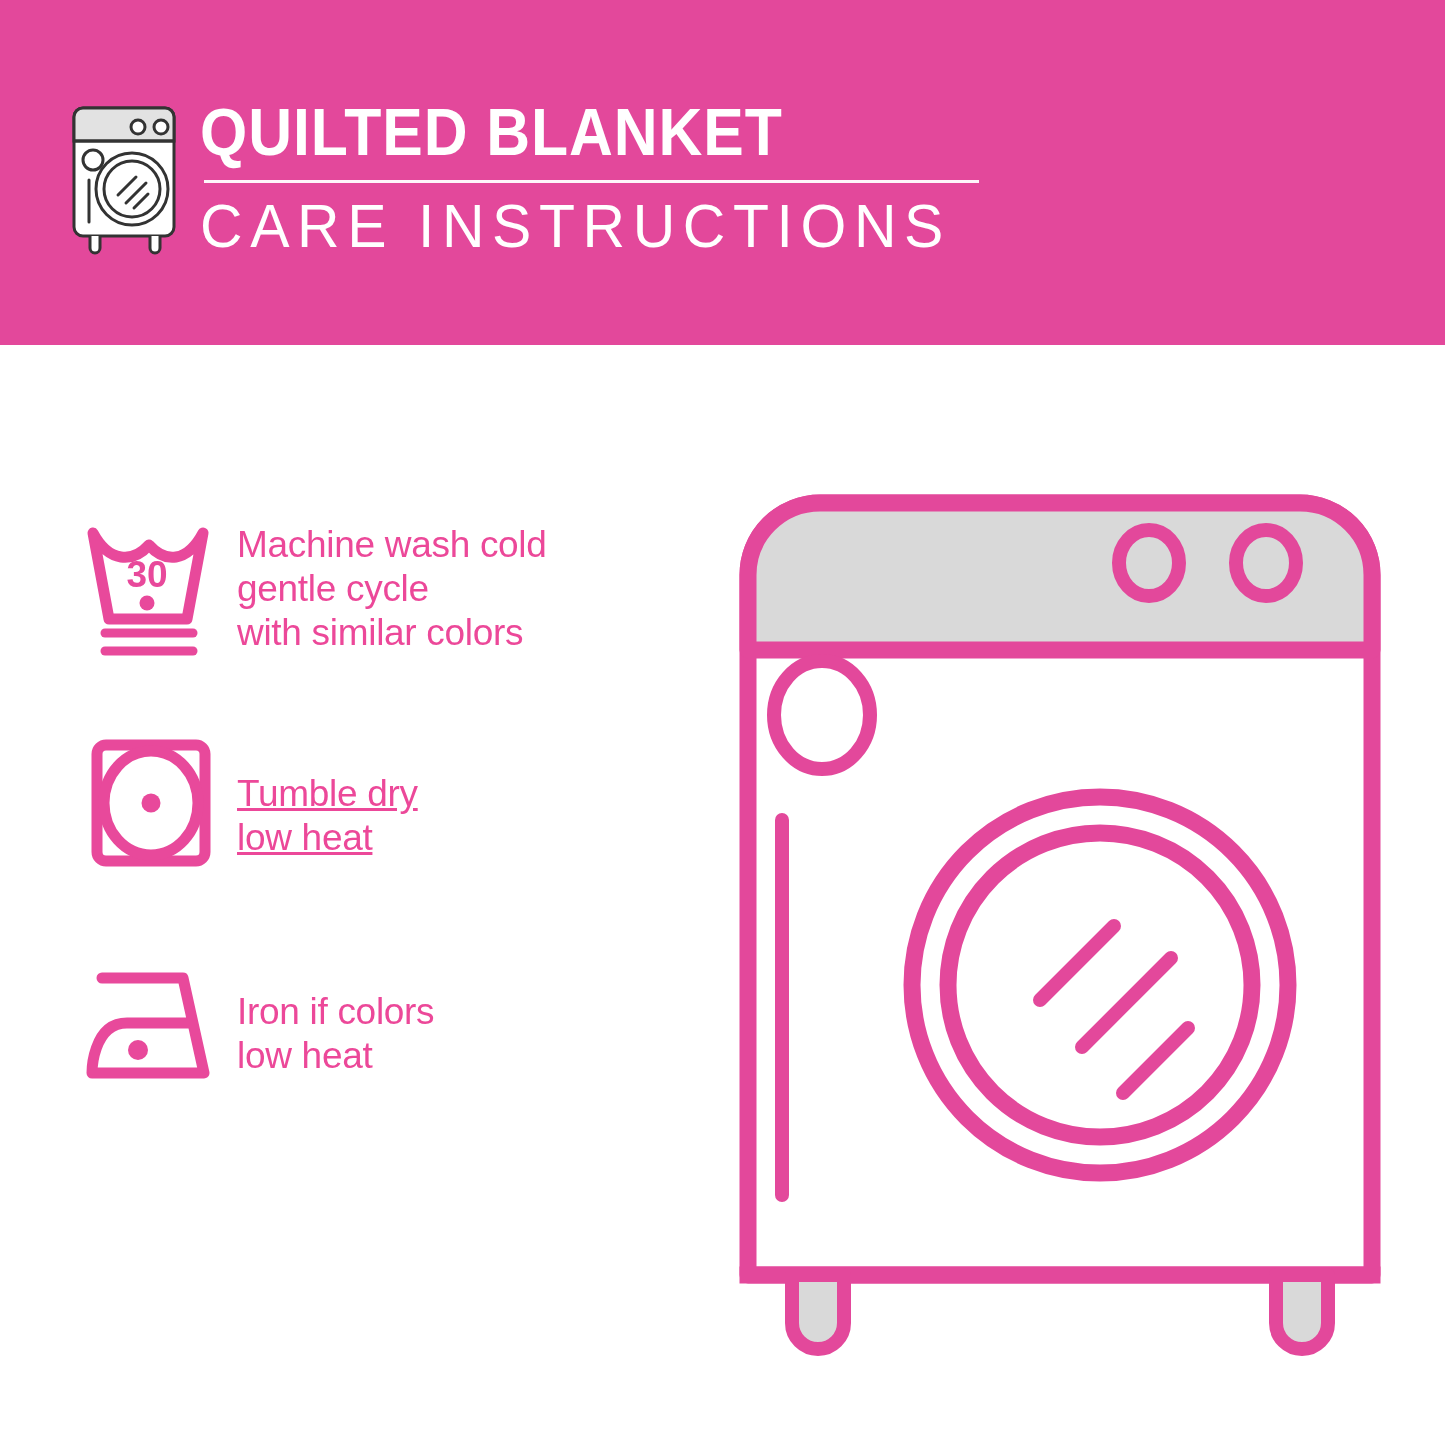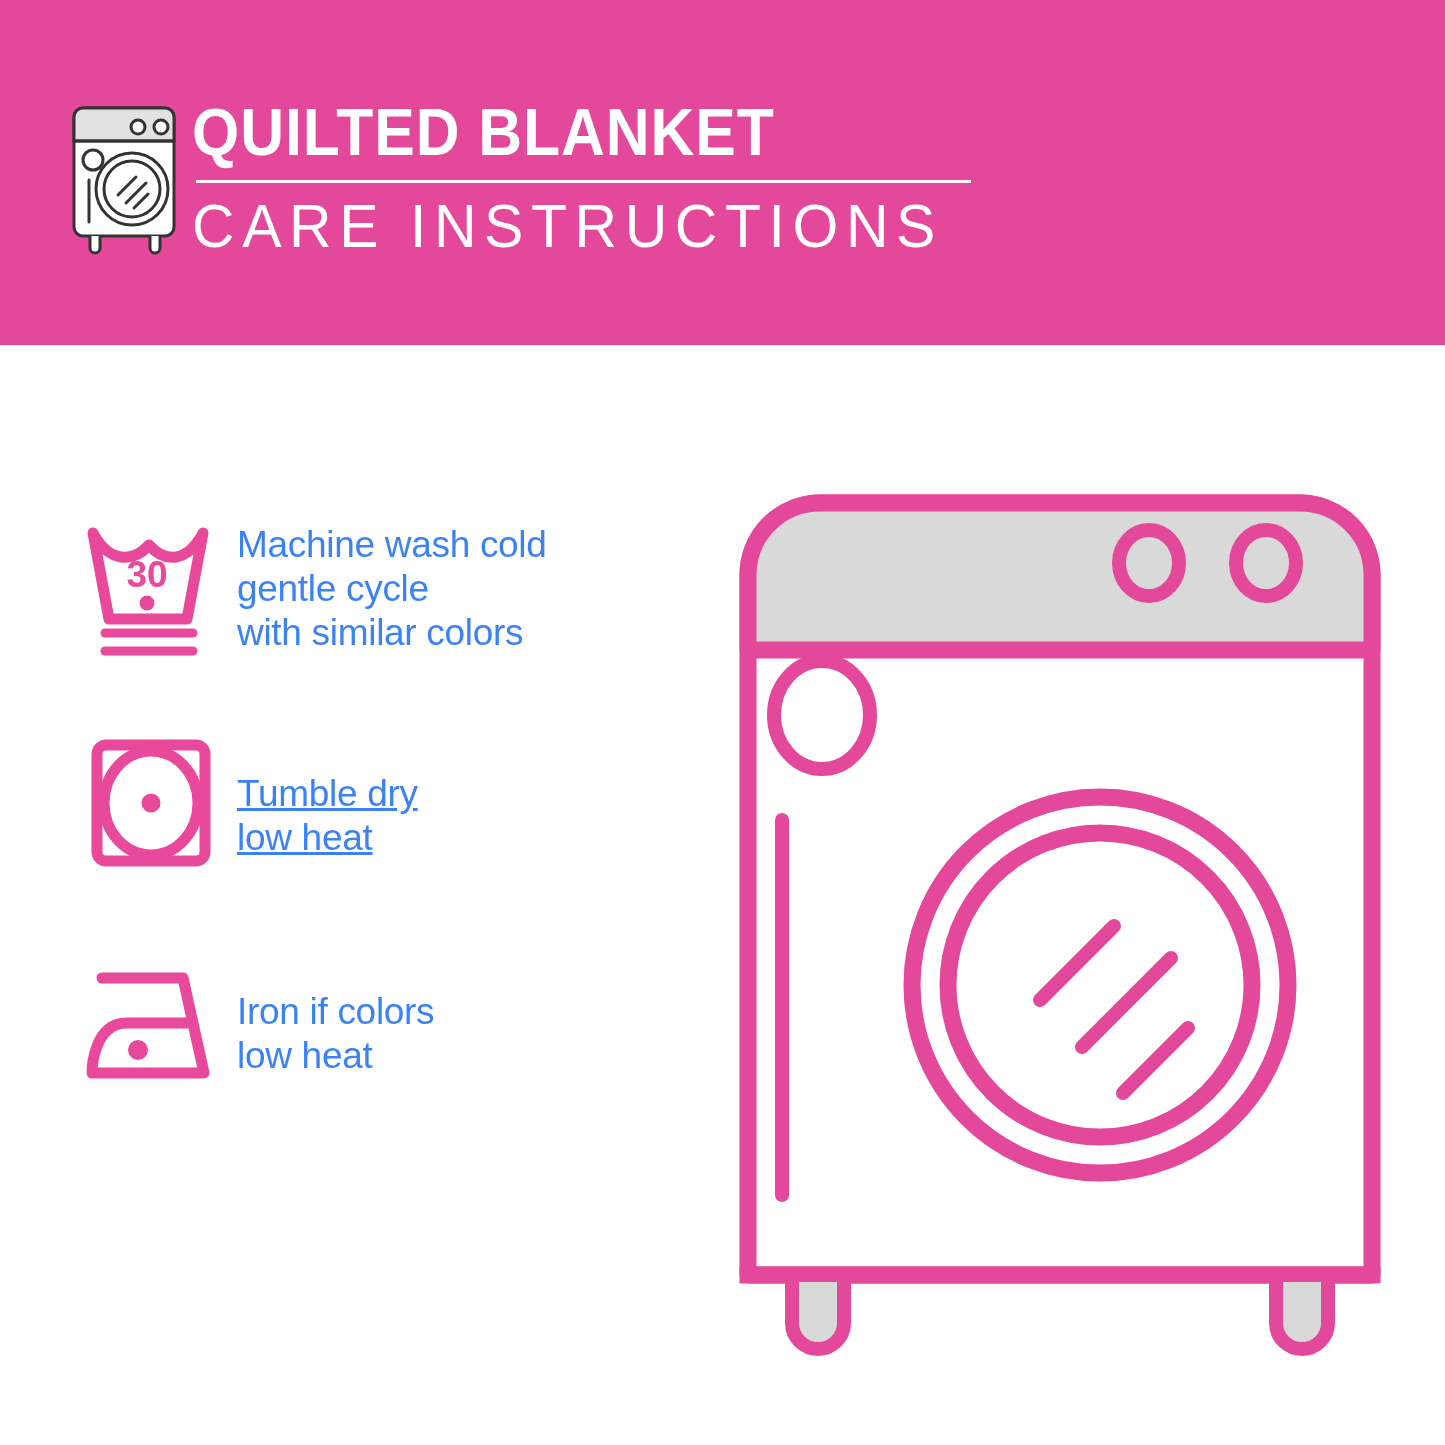--- a/index.html
+++ b/index.html
@@ -14,21 +14,21 @@
 
   
   .header{
     position:absolute;left:0;top:0;width:1445px;height:345px;
     background:#e3489b;
   }
   .header-logo{
     position:absolute;left:62px;top:100px;width:130px;height:155px;
   }
   .header-text{
-    position:absolute;left:192px;top:96px;width:800px;
+    position:absolute;left:200px;top:96px;width:800px;
   }
   .title-main{
     font-family:"Liberation Sans", sans-serif;
     font-weight:bold;
     font-size:66px;
     line-height:72px;
     color:#ffffff;
     letter-spacing:1px;
     transform:scaleX(0.92);
     transform-origin:left center;
@@ -66,21 +66,21 @@
   .care-symbol{
     width:175px;flex:0 0 175px;
     display:flex;align-items:center;justify-content:center;
     padding-top:10px;
   }
   .care-text{
     flex:1;
     font-family:"Liberation Sans", sans-serif;
     font-size:37px;
     line-height:44px;
-    color:#3b82f6;
+    color:#ec4899;
     padding-top:14px;
     letter-spacing:-0.3px;
   }
   .care-row.r1 .care-text{padding-top:20px;}
   .care-row.r2 .care-text{padding-top:36px;}
   .care-row.r3 .care-text{padding-top:38px;text-decoration:underline;}
   .care-row.r4 .care-text{padding-top:38px;}
   .care-text .ln{display:block;}
 
   

